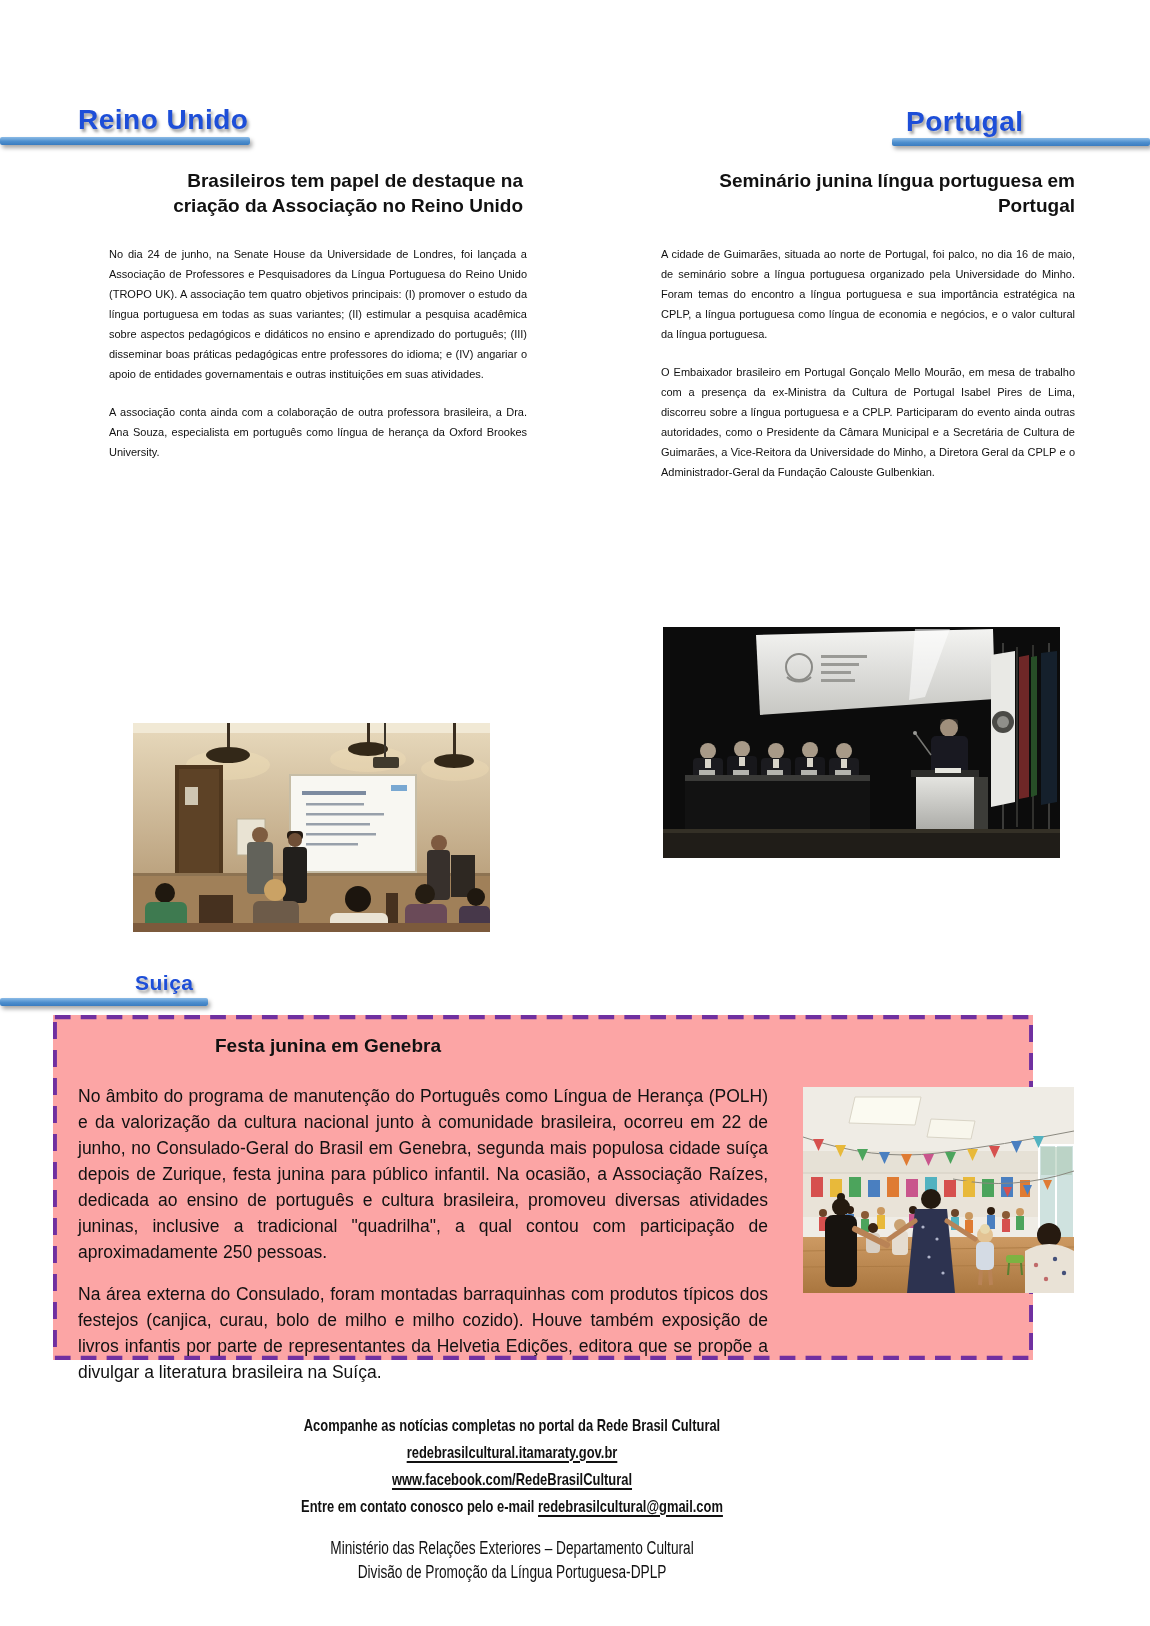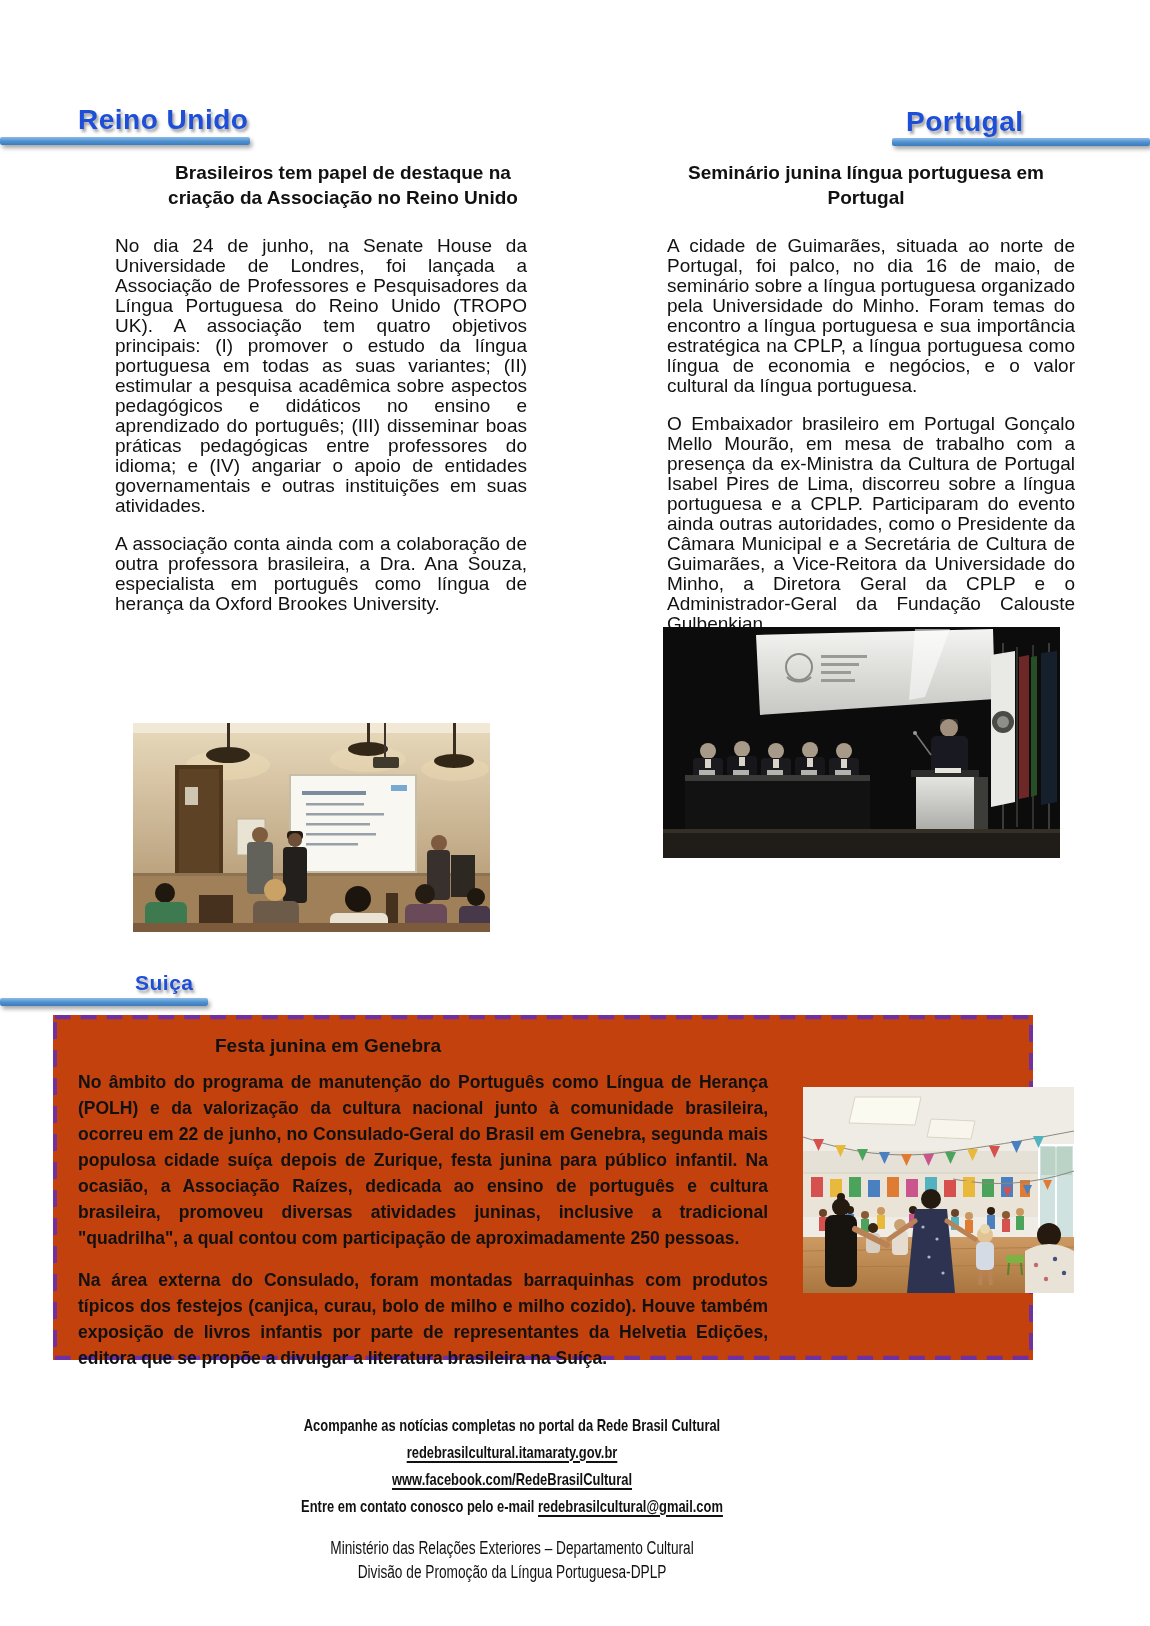--- a/index.html
+++ b/index.html
@@ -7,32 +7,32 @@
         font-family:"Liberation Sans",sans-serif;color:#111;}
   
   .sec-label{position:absolute;font-weight:bold;color:#1d4ed8;font-size:28px;letter-spacing:.5px;
              text-shadow:2px 3px 3px rgba(110,110,110,.65);white-space:nowrap;}
   .sec-label.small{font-size:21px;}
   .sec-bar{position:absolute;height:8px;border-radius:2px;
            background:linear-gradient(180deg,#8cbbe6 0%,#4e8fce 55%,#3a7cc0 100%);
            box-shadow:2px 3px 4px rgba(0,0,0,.35);}
   
   .col{position:absolute;}
-  .art-title{font-weight:bold;font-size:19px;line-height:25px;text-align:center;margin:8px 0 26px 0;}
+  .art-title{font-weight:bold;font-size:19px;line-height:25px;text-align:right;margin:16px 0 26px 0;}
   .col-left .art-title{margin-left:58px;width:360px;}
-  .body p{font-size:19px;line-height:20px;text-align:justify;margin:0 0 18px 10px;}
+  .body p{font-size:11px;line-height:20px;text-align:justify;margin:0 0 18px 4px;}
   
   .photo{position:absolute;overflow:hidden;}
   .photo svg{display:block;width:100%;height:100%;}
   
-  .festa-box{position:absolute;left:53px;top:1015px;width:980px;height:345px;background:#c2410c;}
+  .festa-box{position:absolute;left:53px;top:1015px;width:980px;height:345px;background:#fca5a5;}
   .festa-box .box-border{position:absolute;left:0;top:0;width:100%;height:100%;pointer-events:none;}
   .box-title{position:absolute;left:25px;top:20px;width:500px;text-align:center;
              font-weight:bold;font-size:19px;margin:0;}
-  .box-text{position:absolute;left:25px;top:54px;width:690px;font-weight:bold;}
+  .box-text{position:absolute;left:25px;top:68px;width:690px;}
   .box-text p{font-size:17.5px;line-height:26px;text-align:justify;margin:0 0 16px 0;}
   .box-photo{position:absolute;left:750px;top:72px;width:271px;height:206px;}
   
   .footer{position:absolute;left:0;top:1412px;width:1024px;text-align:center;
           transform:scaleX(0.76);transform-origin:512px top;}
   .footer .b{font-weight:bold;font-size:17px;line-height:27px;margin:0;}
   .footer .ministry{font-size:18px;line-height:24px;margin:0;}
   .footer .gap{height:16px;}
   .u{text-decoration:underline;text-decoration-thickness:2px;text-underline-offset:3px;color:#111;}
   a.u{cursor:pointer;}

